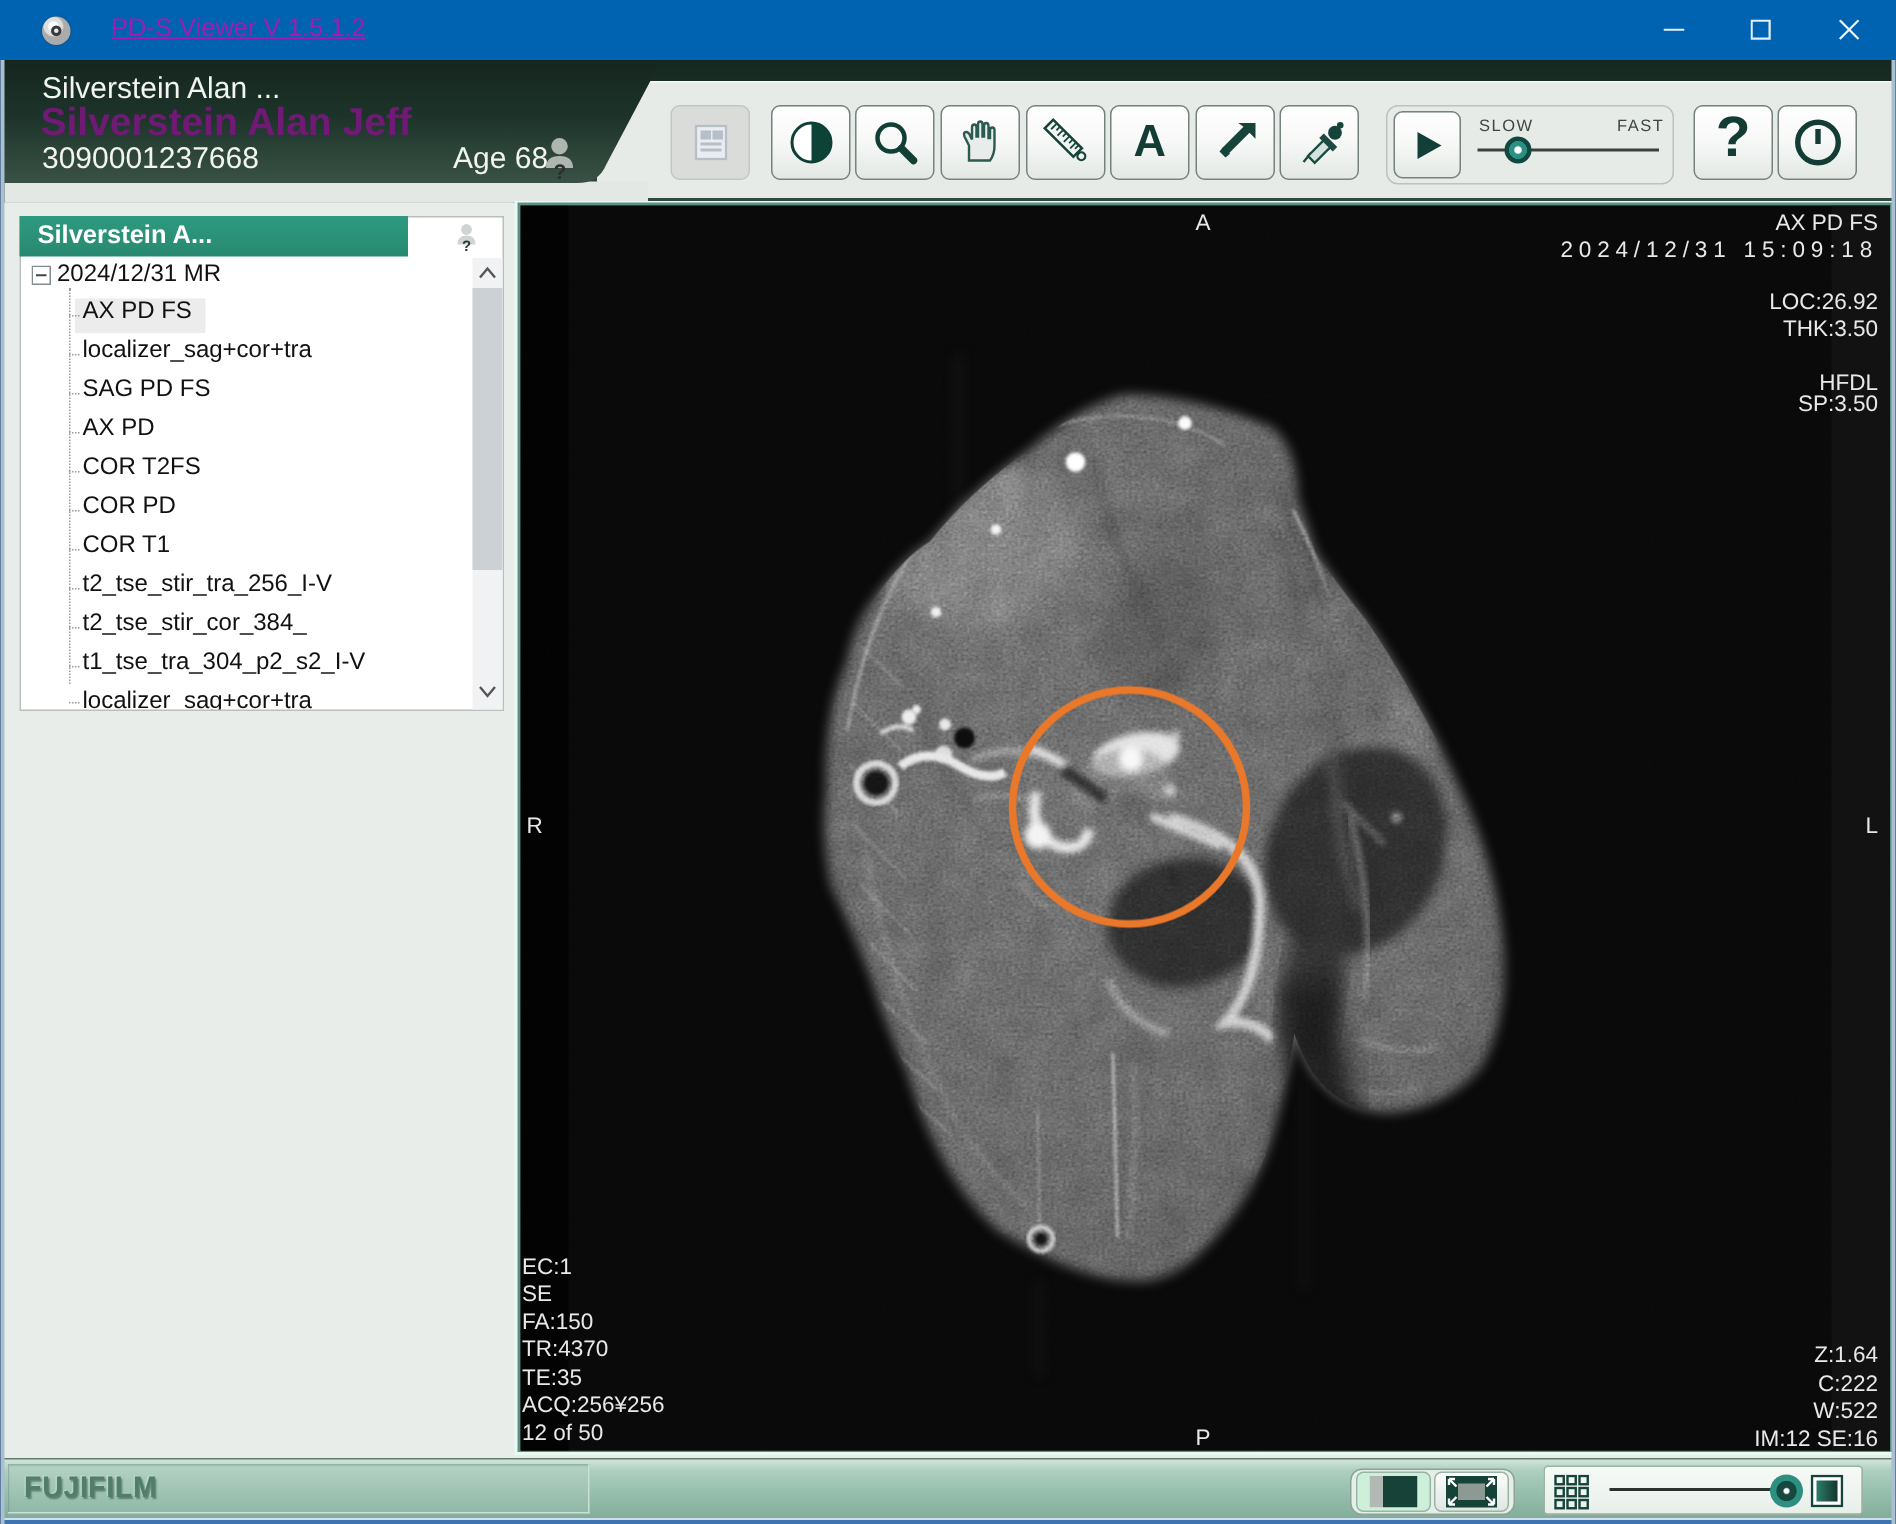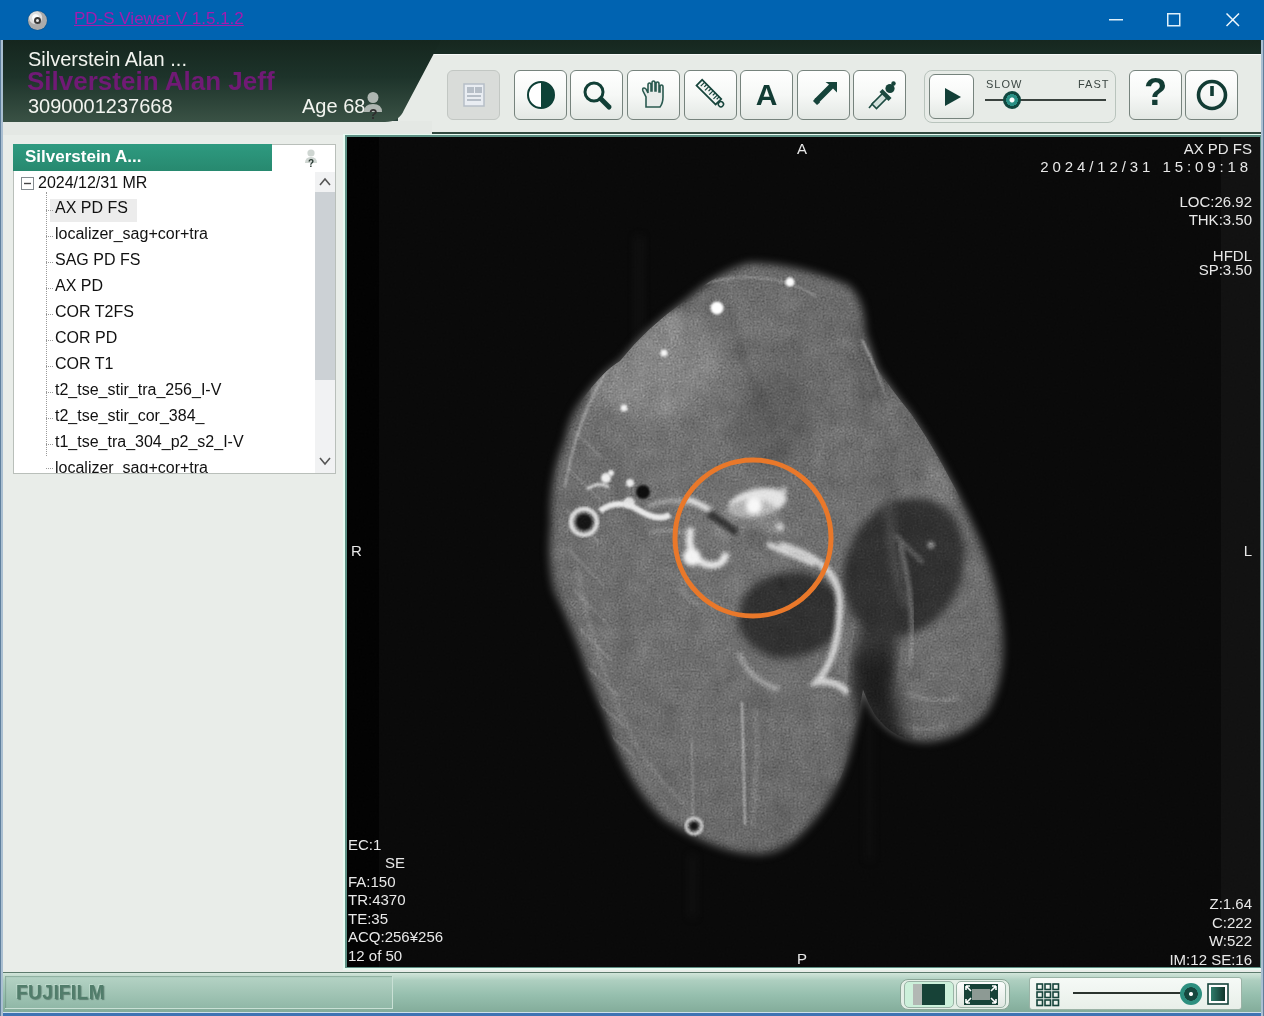--- a/index.html
+++ b/index.html
@@ -453,21 +453,21 @@
   <div class="ov" style="left:450px;top:3px;">A</div>
   <div class="ov ovr" style="top:3px;">AX PD FS</div>
   <div class="ov ovr" style="top:21px;letter-spacing:3.9px;">2024/12/31 15:09:18</div>
   <div class="ov ovr" style="top:56px;">LOC:26.92</div>
   <div class="ov ovr" style="top:74px;">THK:3.50</div>
   <div class="ov ovr" style="top:92px;margin-top:32px;">SP:3.50</div>
   <div class="ov ovr" style="top:110px;">HFDL</div>
   <div class="ov" style="left:4px;top:405px;">R</div>
   <div class="ov" style="right:8px;top:405px;">L</div>
   <div class="ov" style="left:1px;top:699px;">EC:1</div>
-  <div class="ov" style="left:1px;top:717px;padding-left:37px;">SE</div>
+  <div class="ov" style="left:1px;top:717px;">SE</div>
   <div class="ov" style="left:1px;top:736px;">FA:150</div>
   <div class="ov" style="left:1px;top:754px;">TR:4370</div>
   <div class="ov" style="left:1px;top:773px;">TE:35</div>
   <div class="ov" style="left:1px;top:791px;">ACQ:256¥256</div>
   <div class="ov" style="left:1px;top:810px;">12 of 50</div>
   <div class="ov" style="left:450px;top:813px;">P</div>
   <div class="ov ovr" style="top:758px;">Z:1.64</div>
   <div class="ov ovr" style="top:777px;">C:222</div>
   <div class="ov ovr" style="top:795px;">W:522</div>
   <div class="ov ovr" style="top:814px;">IM:12 SE:16</div>

